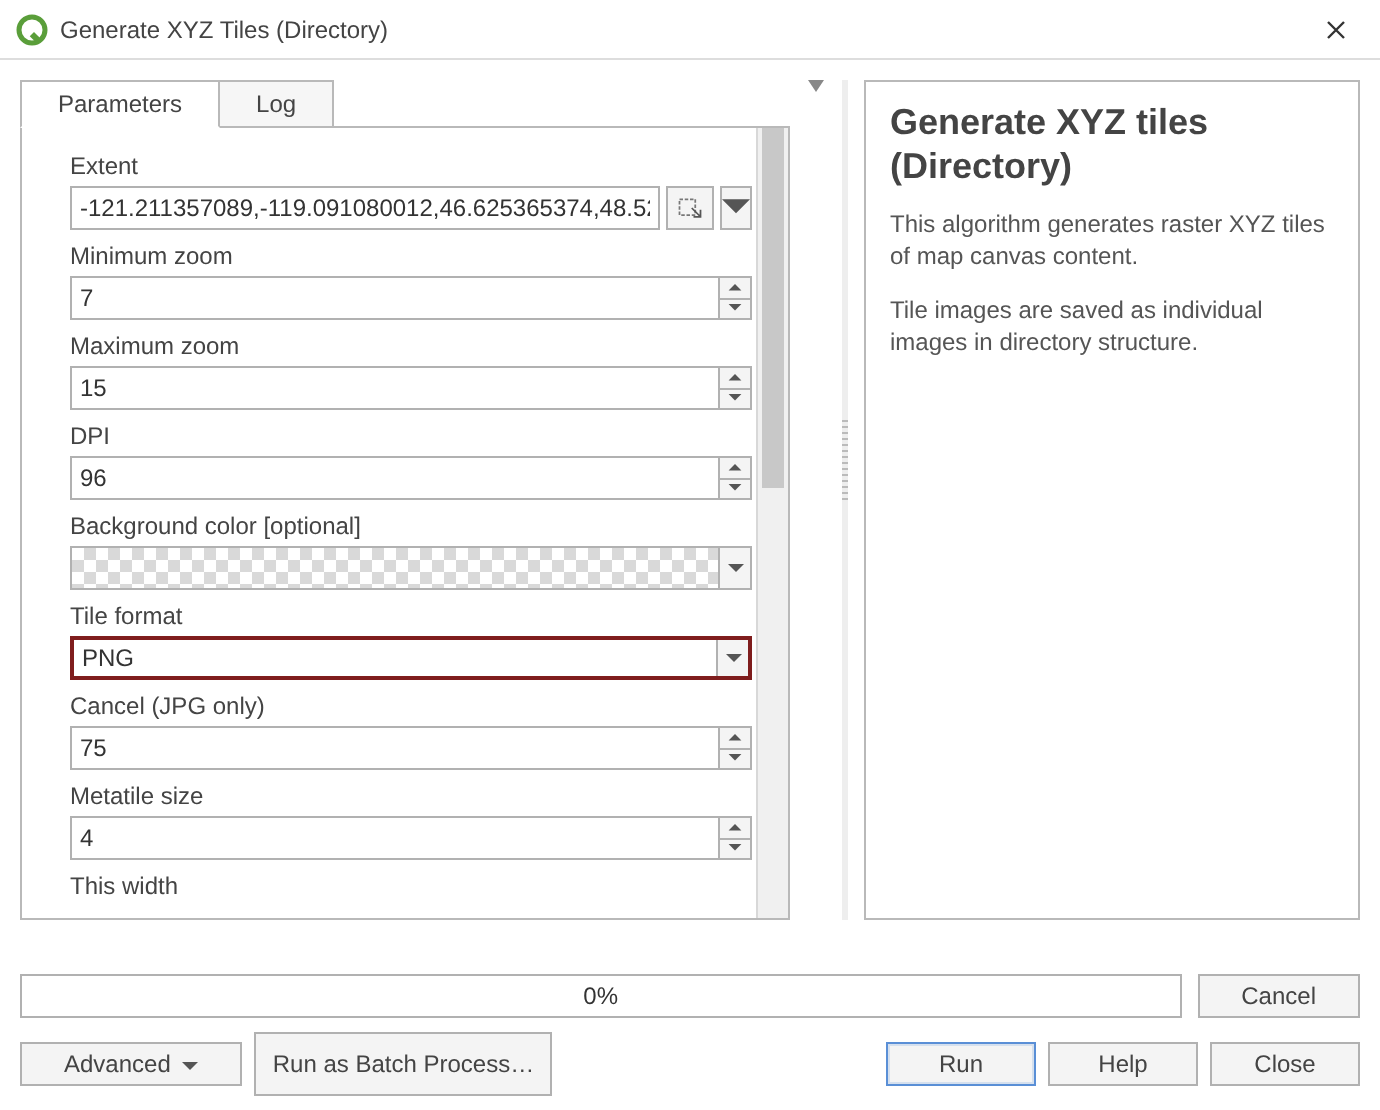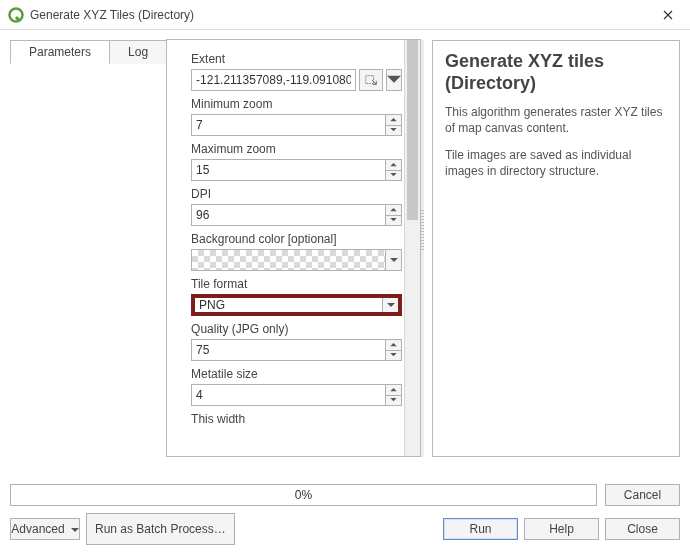--- a/index.html
+++ b/index.html
@@ -9,21 +9,21 @@
   .titlebar { height: 30px; display: flex; align-items: center; padding: 0 0 0 8px; border-bottom: 1px solid #ddd; }
   .titlebar .qicon { width: 16px; height: 16px; margin-right: 6px; }
   .titlebar .title { flex: 1; color: #444; }
   .titlebar .winclose { width: 45px; height: 30px; display: flex; align-items: center; justify-content: center; }
 
   
   .body-area { position: relative; height: 525px; padding: 10px; display: flex; flex-direction: column; }
   .content-row { display: flex; height: 420px; gap: 8px; }
 
   
-  .left-col { width: 385px; display: flex; flex-direction: row; border: 0; }
+  .left-col { width: 385px; display: flex; flex-direction: column; border: 0; }
   
   .collapse-handle { width: 10px; display: flex; justify-content: center; padding-top: 0px; color: #888; }
   .collapse-handle svg { width:8px; height:8px; }
 
   
   .tabbar { display: flex; height: 24px; }
   .tab { padding: 4px 18px 3px 18px; border: 1px solid #b9b9b9; border-bottom: none; background: #f6f6f6; margin-right: -1px; color: #444; }
   .tab.active { background: #fff; border-bottom: 1px solid #fff; position: relative; z-index: 2; }
   .tab-body { flex: 1; border: 1px solid #b9b9b9; margin-top: -1px; display: flex; padding-left: 16px; }
   .tab-inner { flex: 1; padding: 6px 2px 6px 8px; overflow: hidden; }
@@ -40,21 +40,21 @@
   .field-row { display: flex; gap: 3px; margin-bottom: 2px; }
   .textinput { flex: 1; height: 22px; border: 1px solid #b1b1b1; padding: 0 4px; background: #fff; color: #333; }
   .textinput[readonly] { color: #333; }
   .spinbox { flex: 1; height: 22px; border: 1px solid #b1b1b1; display: flex; align-items: stretch; background: #fff; }
   .spinbox .val { flex: 1; padding: 0 4px; display: flex; align-items: center; color: #333; border: none; outline: none; }
   .spinbtns { width: 16px; display: flex; flex-direction: column; }
   .spinbtns div { flex:1; border-left:1px solid #b1b1b1; display:flex; align-items:center; justify-content:center; background:#f4f4f4; }
   .spinbtns div:first-child { border-bottom:1px solid #b1b1b1; }
   .spinbtns svg { width:7px; height:4px; }
 
-  .dropdown { flex:1; height:22px; border:4px solid #7f1d1d; display:flex; align-items:stretch; background:#fff; }
+  .dropdown { flex:1; height:22px; border:2px solid #7f1d1d; display:flex; align-items:stretch; background:#fff; }
   .dropdown .val { flex:1; padding:0 4px; display:flex; align-items:center; color:#333; }
   .dropdown .ddbtn { width:16px; border-left:1px solid #b1b1b1; display:flex; align-items:center; justify-content:center; background:#f4f4f4; }
 
   .iconbtn { width:24px; height:22px; border:1px solid #b1b1b1; background:#f4f4f4; display:flex; align-items:center; justify-content:center; }
   .iconbtn svg { width:14px; height:14px; }
 
   .colorfield { flex:1; height:22px; border:1px solid #b1b1b1; display:flex; align-items:stretch; }
   .colorfield .swatch { flex:1; background-image:
       linear-gradient(45deg,#d9d9d9 25%,transparent 25%,transparent 75%,#d9d9d9 75%),
       linear-gradient(45deg,#d9d9d9 25%,transparent 25%,transparent 75%,#d9d9d9 75%);
@@ -63,21 +63,21 @@
   .colorfield .ddbtn { width:16px; border-left:1px solid #b1b1b1; display:flex; align-items:center; justify-content:center; background:#f4f4f4; }
 
   
   .splitter { width: 3px; background: #eee; cursor: col-resize; margin: 0 0px; }
   .splitter::after { content:""; display:block; width:3px; height:40px; margin-top:170px; background:repeating-linear-gradient(to bottom,#bbb 0,#bbb 1px,transparent 1px,transparent 3px); }
 
   
   .progress-row { display:flex; gap:8px; margin: 27px 0 7px 0; align-items:center; }
   .progress { flex:1; height:22px; border:1px solid #b1b1b1; background:#fff; position:relative; }
   .progress .pct { position:absolute; inset:0; display:flex; align-items:center; justify-content:center; color:#333; }
-  .btn { height:22px; border:1px solid #b1b1b1; background:#f4f4f4; padding:0 0; color:#444; display:inline-flex; align-items:center; justify-content:center; min-width:66px; }
+  .btn { height:22px; border:1px solid #b1b1b1; background:#f4f4f4; padding:0 21px; color:#444; display:inline-flex; align-items:center; justify-content:center; min-width:66px; }
   .btn.primary { border:1px solid #5a8fd6; box-shadow: inset 0 0 0 1px rgba(90,143,214,.2); }
   .btn.wide { min-width:75px; }
   .btn .caret { margin-left:6px; }
 
   
   .bottom-row { display:flex; gap:6px; align-items:center; }
   .bottom-row .spacer { flex:1; }
 </style>
 </head>
 <body>
@@ -198,21 +198,21 @@
             <div class="dropdown">
               <div class="val">PNG</div>
               <div class="ddbtn">
                   <svg viewBox="0 0 8 5" width="8" height="5">
                     <path d="M0 0 L4 4 L8 0" fill="#555"></path>
                   </svg>
                 </div>
             </div>
           </div>
 
-          <div class="field-label">Quality (JPG only)</div>
+          <div class="field-label">Cancel (JPG only)</div>
           <div class="field-row">
             <div class="spinbox">
               <input class="val" value="75" style="">
               <div class="spinbtns">
                 <div>
                     <svg viewBox="0 0 8 5">
                       <path d="M0 4 L4 0 L8 4" fill="#555"></path>
                     </svg>
                   </div>
                 <div>

